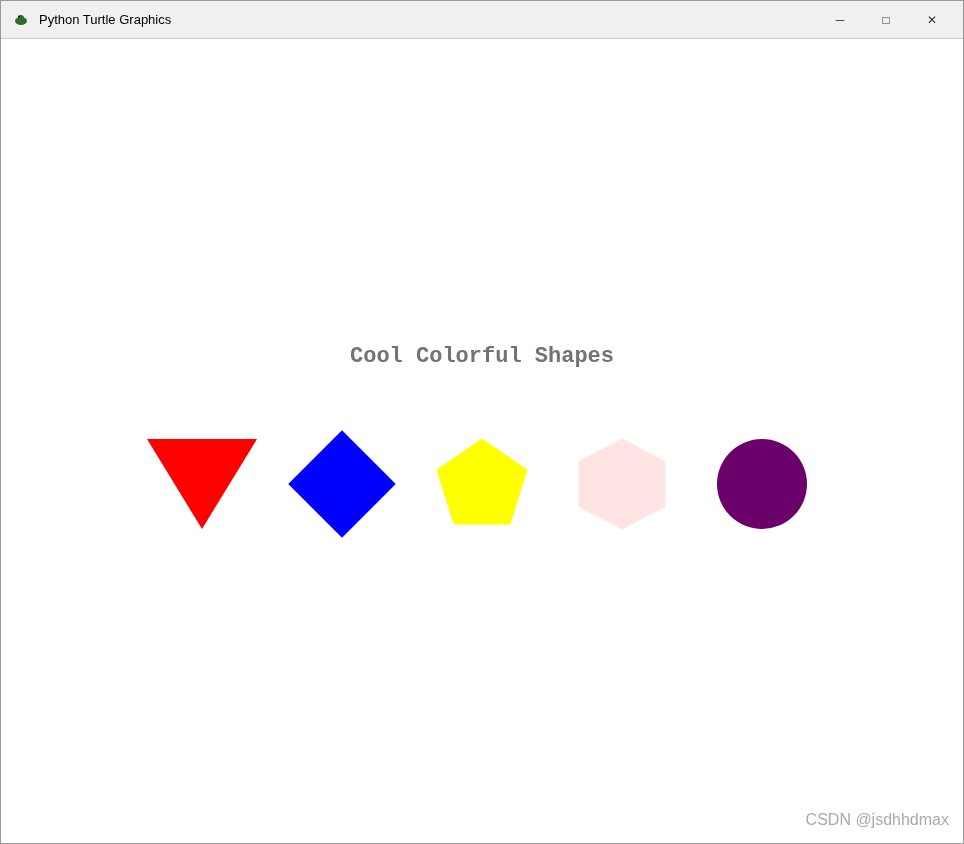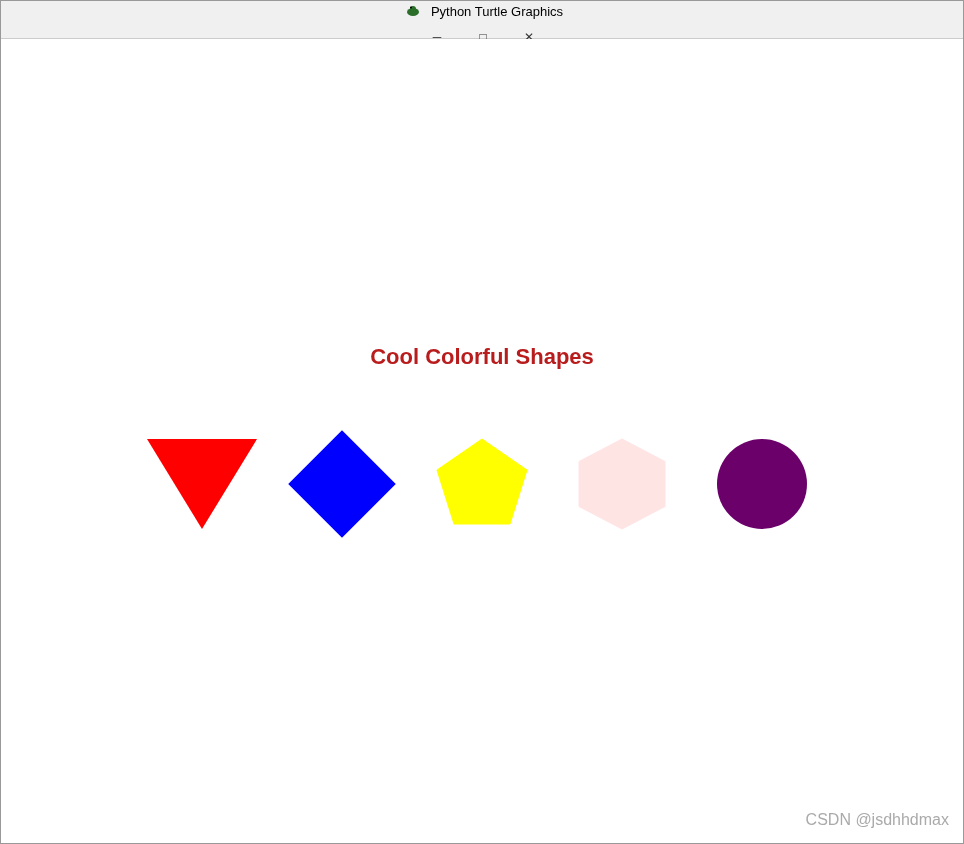--- a/index.html
+++ b/index.html
@@ -23,21 +23,20 @@
 
     .titlebar {
       height: 38px;
       background: #f0f0f0;
       border-bottom: 1px solid #ccc;
       display: flex;
       align-items: center;
       justify-content: space-between;
       padding: 0 8px 0 10px;
       flex-shrink: 0;
-      flex-direction: column;
     }
 
     .titlebar-left {
       display: flex;
       align-items: center;
       gap: 8px;
     }
 
     .titlebar-icon {
       width: 20px;
@@ -78,23 +77,23 @@
       overflow: hidden;
     }
 
     .heading {
       position: absolute;
       top: 305px;
       left: 50%;
       transform: translateX(-50%);
       font-size: 22px;
       font-weight: bold;
-      color: #b91c1c;
+      color: #737373;
       white-space: nowrap;
-      font-family: Liberation Sans, sans-serif;
+      font-family: Liberation Mono, monospace;
     }
 
     .shapes-row {
       position: absolute;
       top: 390px;
       left: 50%;
       transform: translateX(-50%);
       display: flex;
       align-items: center;
       gap: 30px;

